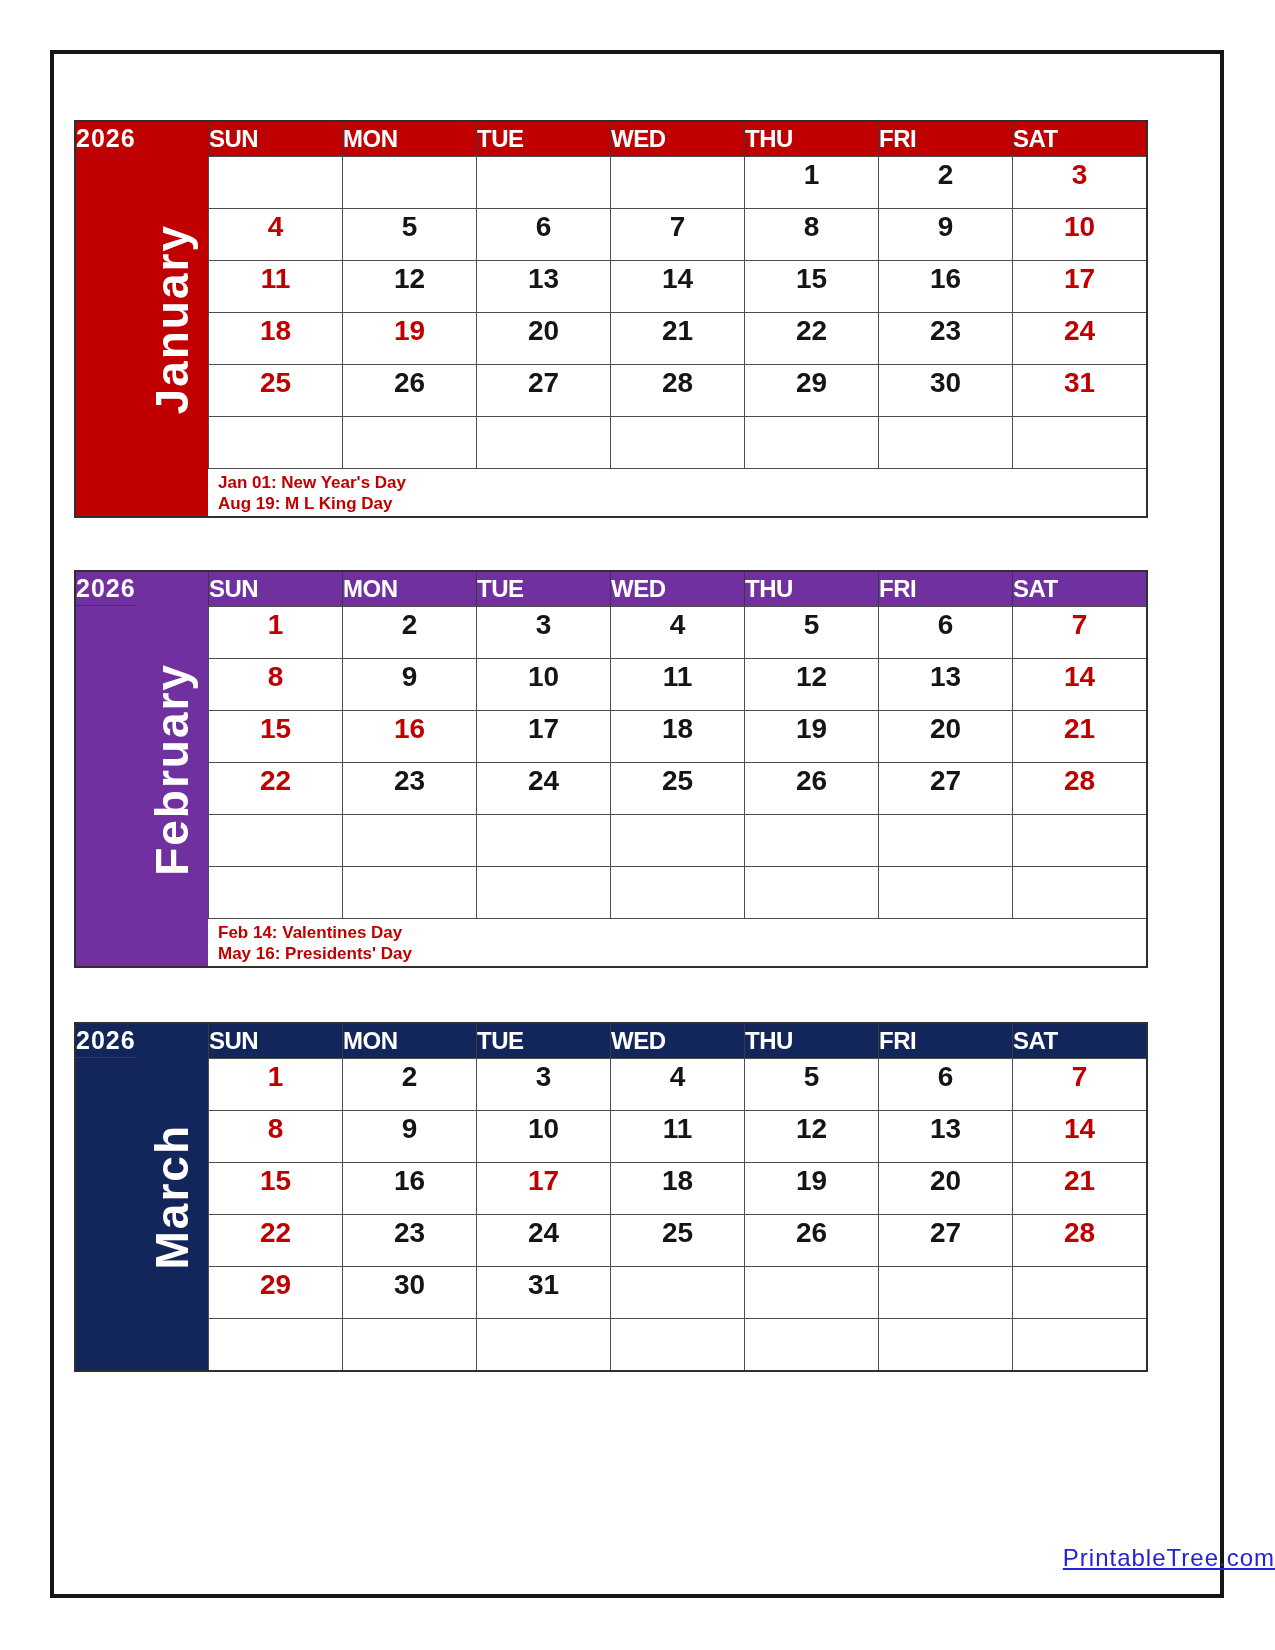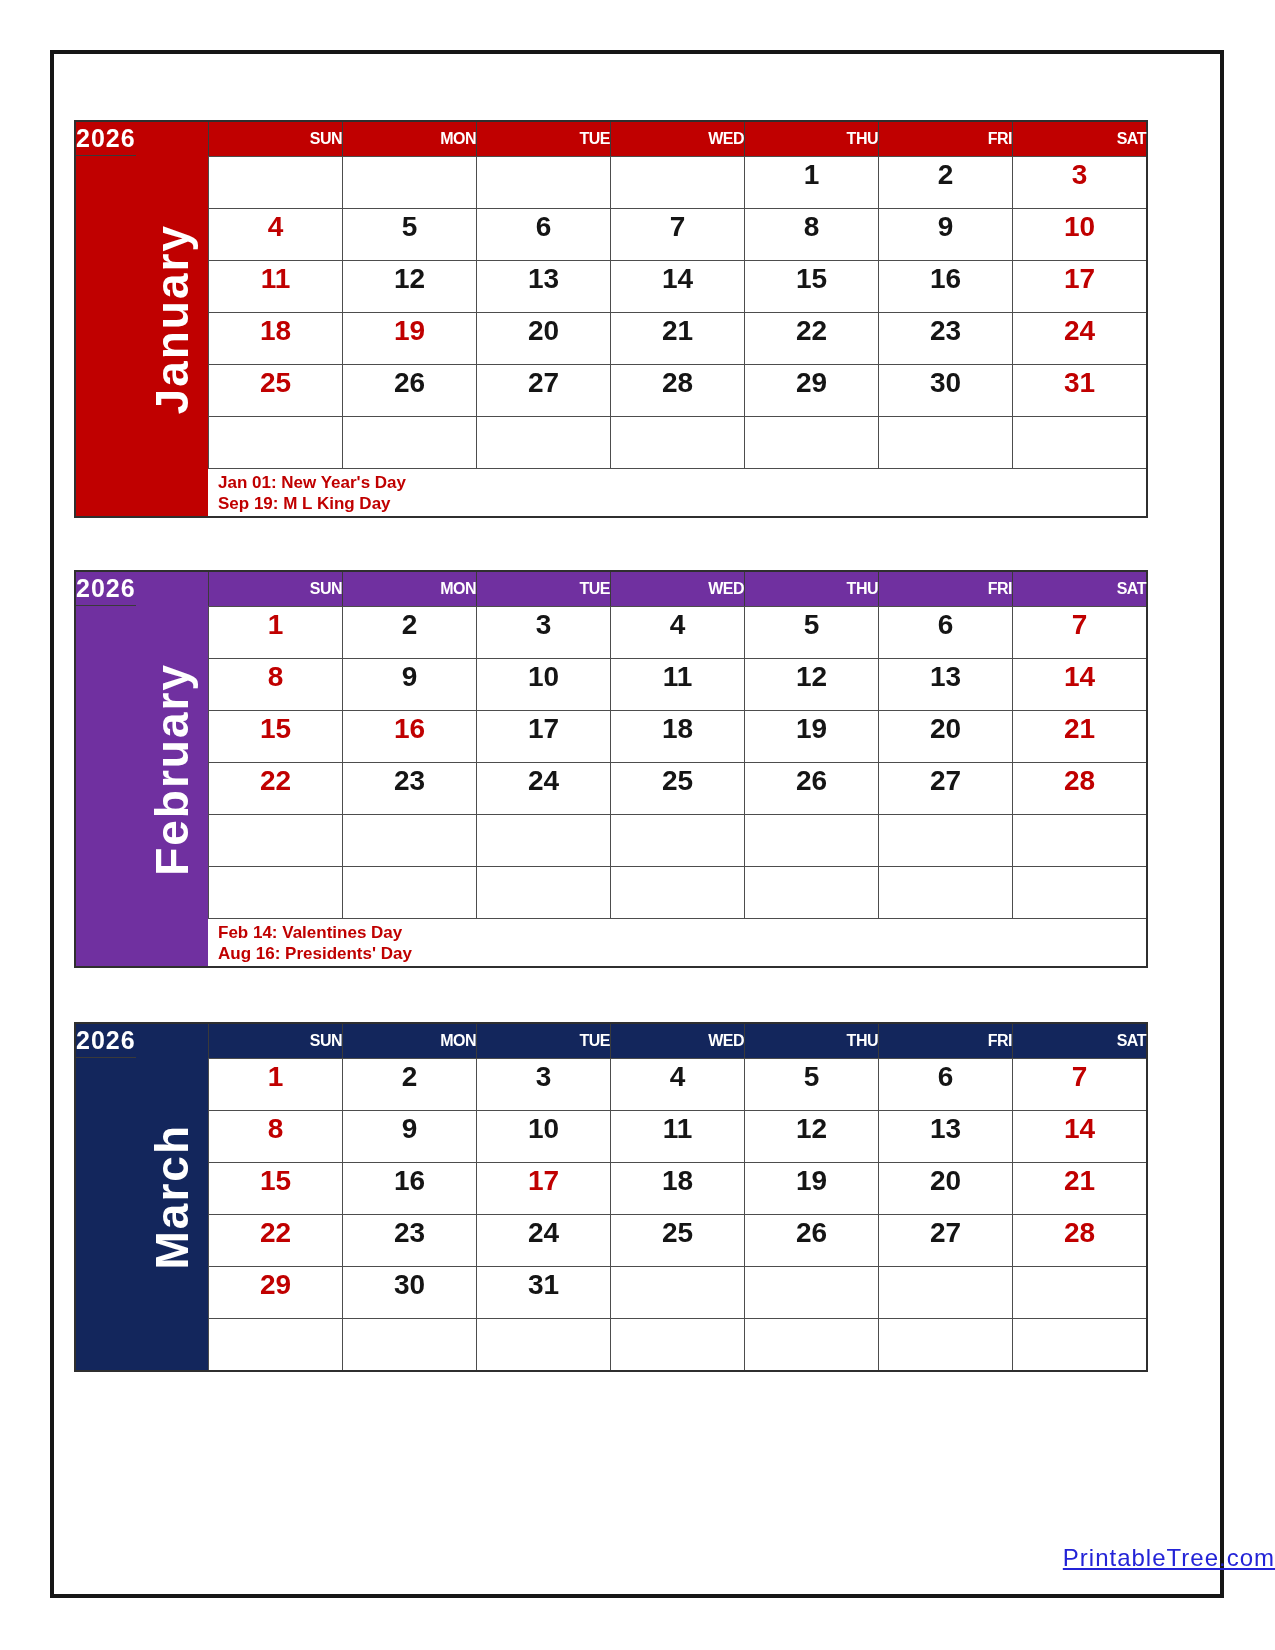--- a/index.html
+++ b/index.html
@@ -42,22 +42,22 @@
     white-space:nowrap;
   }
 
   .main { flex:1 1 auto; display:flex; flex-direction:column; }
 
   .weekday-row {
     height:34px; display:grid; grid-template-columns:repeat(7,1fr);
     background:var(--accent);
   }
   .day-header {
-    color:#ffffff; font-size:16px; font-weight:bold;
-    text-align:right; line-height:33px; letter-spacing:-0.5px;
+    color:#ffffff; font-size:24px; font-weight:bold;
+    text-align:left; line-height:33px; letter-spacing:-0.5px;
     border-left:1px solid #3a3a3a;
   }
 
   .date-grid {
     display:grid; grid-template-columns:repeat(7,1fr);
     grid-auto-rows:52px; background:#ffffff;
   }
   .date-cell {
     border-left:1px solid #4d4d4d; border-top:1px solid #4d4d4d;
     text-align:center; padding-top:2px;
@@ -146,21 +146,21 @@
         <div class="date-cell"></div>
         <div class="date-cell"></div>
         <div class="date-cell"></div>
         <div class="date-cell"></div>
         <div class="date-cell"></div>
         <div class="date-cell"></div>
         <div class="date-cell"></div>
       </div>
     <div class="holiday-notes">
         <div class="holiday-line">Jan 01: New Year's Day</div>
-        <div class="holiday-line">Sep 19: M L King Day</div>
+        <div class="holiday-line">Aug 19: M L King Day</div>
       </div>
   </div>
 </section>
 
 <section class="month month-feb" style="--accent: #7030A0;">
   <div class="sidebar">
     <div class="year-cell">2026</div>
     <div class="month-name-wrap">
       <span class="month-name">February</span>
     </div>
@@ -214,21 +214,21 @@
         <div class="date-cell"></div>
         <div class="date-cell"></div>
         <div class="date-cell"></div>
         <div class="date-cell"></div>
         <div class="date-cell"></div>
         <div class="date-cell"></div>
         <div class="date-cell"></div>
       </div>
     <div class="holiday-notes">
         <div class="holiday-line">Feb 14: Valentines Day</div>
-        <div class="holiday-line">Aug 16: Presidents' Day</div>
+        <div class="holiday-line">May 16: Presidents' Day</div>
       </div>
   </div>
 </section>
 
 <section class="month month-mar" style="--accent: #13265C;">
   <div class="sidebar">
     <div class="year-cell">2026</div>
     <div class="month-name-wrap">
       <span class="month-name">March</span>
     </div>

